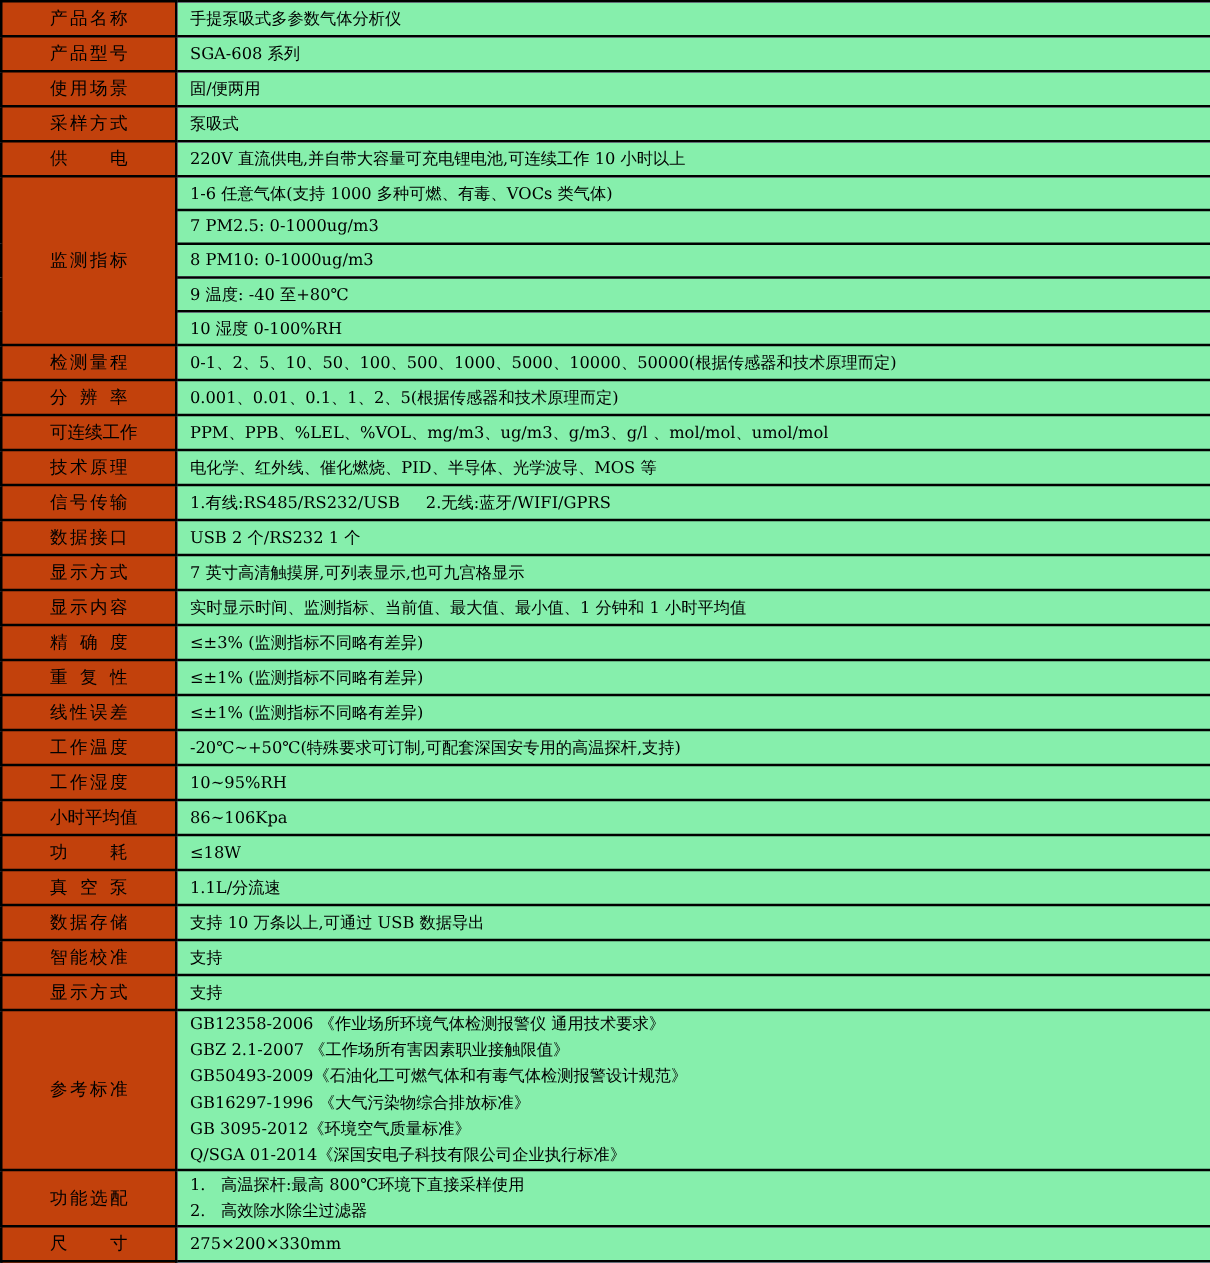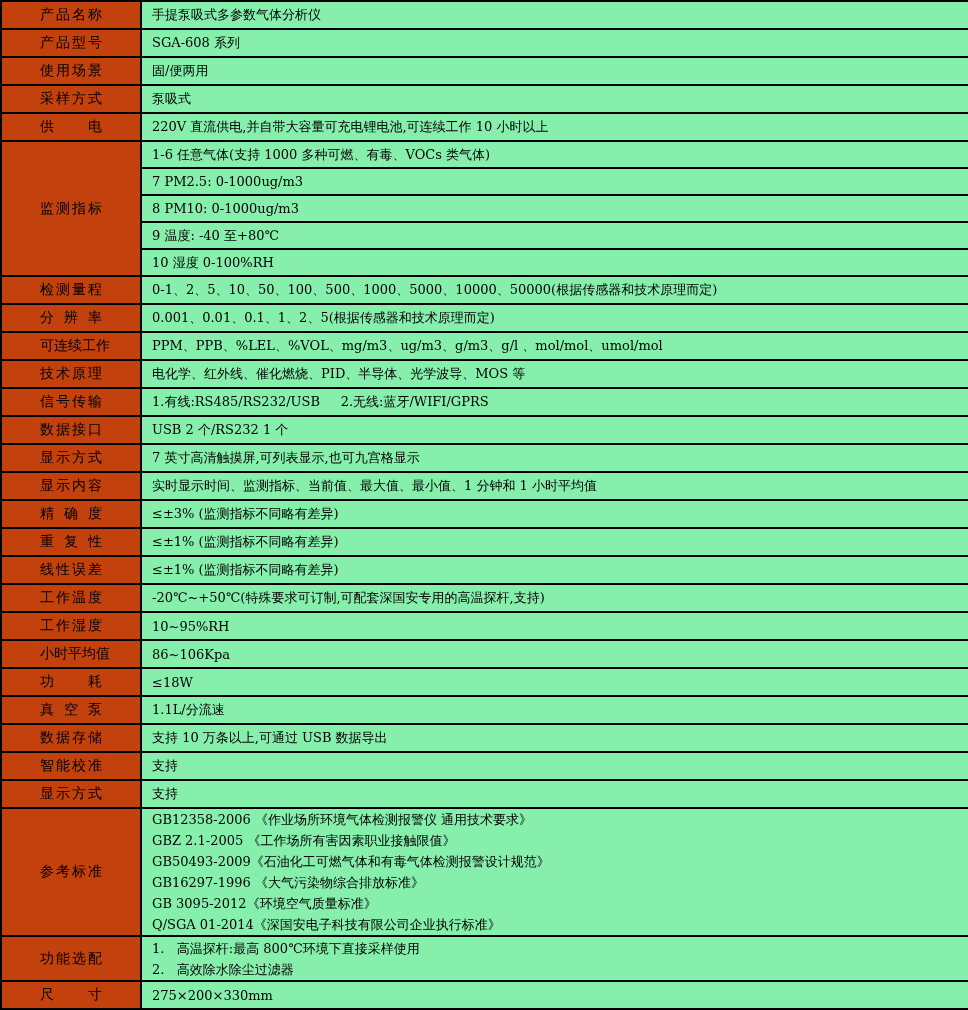--- a/index.html
+++ b/index.html
@@ -225,21 +225,21 @@
       <tr>
         <th>
           <span class="lbl">显示方式</span>
         </th>
         <td>支持</td>
       </tr>
       <tr style="height: 126px;">
         <th>
           <span class="lbl">参考标准</span>
         </th>
-        <td class="lines"><div>GB12358-2006 《作业场所环境气体检测报警仪 通用技术要求》</div><div>GBZ 2.1-2005 《工作场所有害因素职业接触限值》</div><div>GB50493-2009《石油化工可燃气体和有毒气体检测报警设计规范》</div><div>GB16297-1996 《大气污染物综合排放标准》</div><div>GB 3095-2012《环境空气质量标准》</div><div>Q/SGA 01-2014《深国安电子科技有限公司企业执行标准》</div></td>
+        <td class="lines"><div>GB12358-2006 《作业场所环境气体检测报警仪 通用技术要求》</div><div>GBZ 2.1-2007 《工作场所有害因素职业接触限值》</div><div>GB50493-2009《石油化工可燃气体和有毒气体检测报警设计规范》</div><div>GB16297-1996 《大气污染物综合排放标准》</div><div>GB 3095-2012《环境空气质量标准》</div><div>Q/SGA 01-2014《深国安电子科技有限公司企业执行标准》</div></td>
       </tr>
       <tr style="height: 45px;">
         <th>
           <span class="lbl">功能选配</span>
         </th>
         <td class="lines"><div>1.   高温探杆:最高 800℃环境下直接采样使用</div><div>2.   高效除水除尘过滤器</div></td>
       </tr>
       <tr>
         <th>
           <span class="lbl">尺寸</span>

